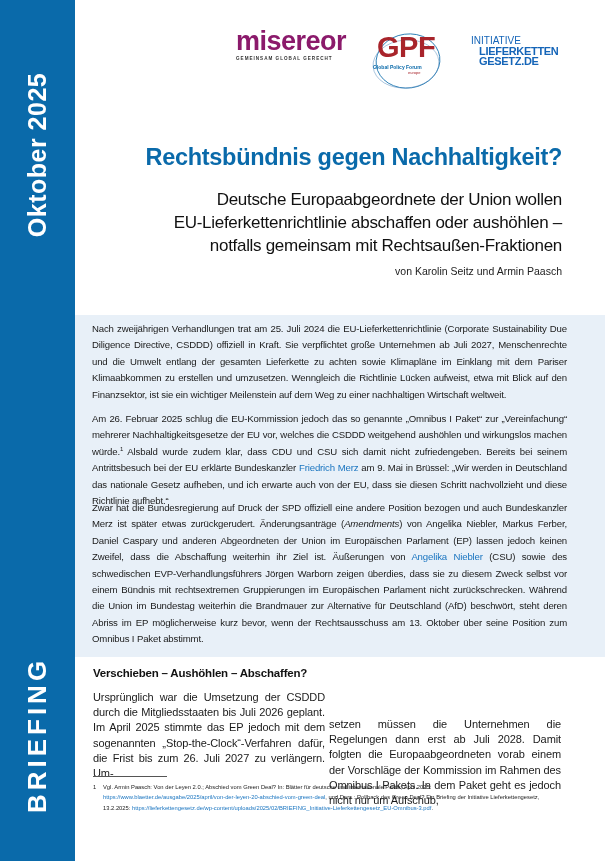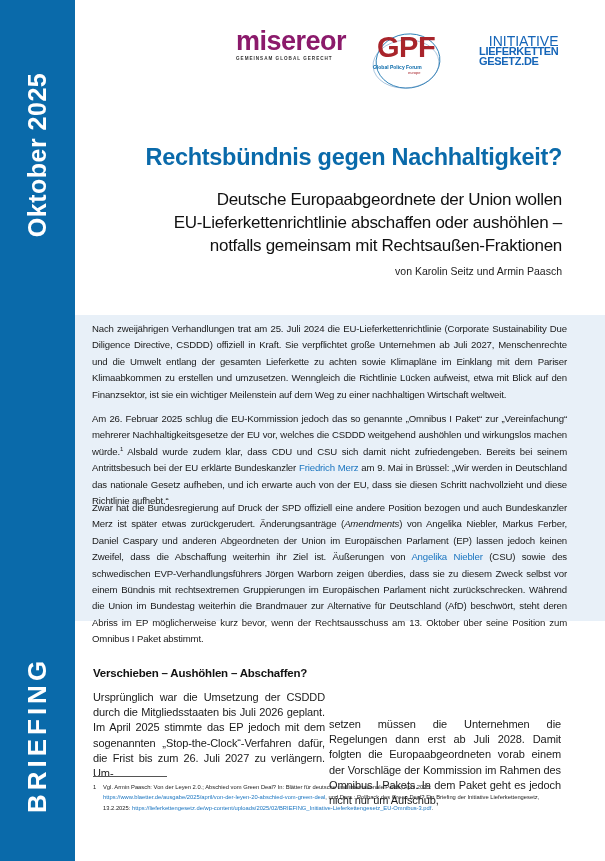--- a/index.html
+++ b/index.html
@@ -39,38 +39,38 @@
   .logo-gpf .gpf {
     position: absolute; left: 7px; top: 0px; font-size: 29px; font-weight: bold; color: #a8242b; letter-spacing: -0.5px;
   }
   .logo-gpf .sub {
     position: absolute; left: 3px; top: 33px; font-size: 5px; font-weight: bold; color: #0a6aaa; white-space: nowrap;
   }
   .logo-gpf .sub2 {
     position: absolute; left: 38px; top: 39px; font-size: 4px; color: #a8242b; white-space: nowrap;
   }
   .logo-lk { position: absolute; left: 471px; top: 8px; line-height: 10px; }
-  .logo-lk .l1 { font-size: 14px; color: #1565b8; text-align: right; }
+  .logo-lk .l1 { font-size: 10px; color: #1565b8; }
   .logo-lk .l2, .logo-lk .l3 { font-size: 11px; color: #1565b8; font-weight: bold; letter-spacing: -0.3px; padding-left: 8px; }
 
   .title {
     position: absolute; left: 90px; width: 472px; top: 144px; text-align: right;
     font-size: 23.5px; font-weight: bold; color: #0a6aaa; letter-spacing: -0.3px;
   }
   .subtitle {
     position: absolute; left: 90px; width: 472px; top: 188px; text-align: right;
     font-size: 17px; line-height: 23px; color: #111; letter-spacing: -0.3px;
   }
   .authors {
     position: absolute; left: 90px; width: 472px; top: 265px; text-align: right;
     font-size: 10.5px; color: #222;
   }
 
   .infobox {
-    position: absolute; left: 75px; top: 315px; width: 530px; height: 306px;
+    position: absolute; left: 75px; top: 315px; width: 530px; height: 342px;
     background: #e8f0f8;
   }
   .infobox p {
     position: absolute; left: 17px; width: 475px; margin: 0;
     font-size: 9.6px; line-height: 16.4px; text-align: justify; color: #1a1a1a;
     letter-spacing: -0.15px;
   }
   .infobox p.p1 { top: 6px; }
   .infobox p.p2 { top: 96px; }
   .infobox p.p3 { top: 185px; }

